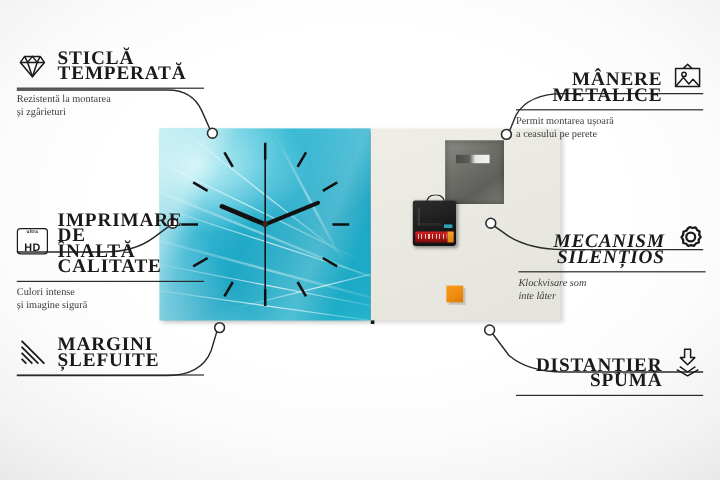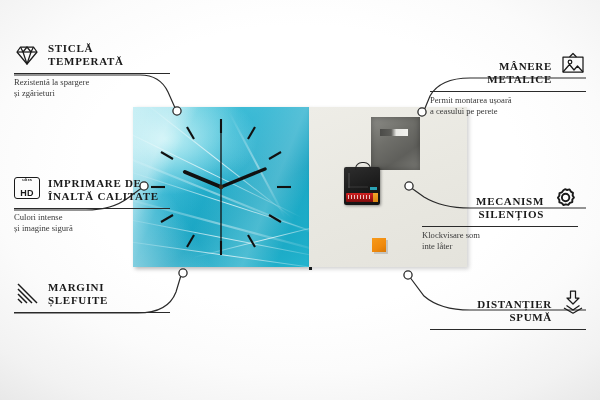--- a/index.html
+++ b/index.html
@@ -176,21 +176,21 @@
   }
 
   
   .clock-svg { position: absolute; left: 0; top: 0; }
 
   
   .callout { position: absolute; }
   .callout .title {
     font-family: "Liberation Serif", serif;
     font-weight: bold;
-    font-size: 11px;
+    font-size: 16px;
     letter-spacing: 0.7px;
     color: #1a1a1a;
     line-height: 13px;
     white-space: pre-line;
   }
   .callout .desc {
     font-family: "Liberation Serif", serif;
     font-size: 8.6px;
     color: #3a3a3a;
     line-height: 10.5px;
@@ -322,21 +322,21 @@
             <path d="M3,10 L23,10"></path>
             <path d="M6.5,5 L9,10 L13,22 L17,10 L19.5,5"></path>
             <path d="M9,10 L13,5 L17,10"></path>
           </g>
         </svg>
       </div>
       <div class="title">STICLĂ
 TEMPERATĂ</div>
     </div>
     <div class="rule" style="margin:5px 0 3px 0; width:156px;"></div>
-    <div class="desc">Rezistentă la spargere
+    <div class="desc">Rezistentă la montarea
 și zgârieturi</div>
   </div>
 
   <div class="callout left" style="left:14px; top:177px; width:156px;">
     <div class="head-row">
       <div class="icon-box">
         <div class="hd-badge">
           <div class="ultra">ultra</div>
           <div class="hd">HD</div>
         </div>
@@ -380,21 +380,21 @@
             <path d="M3,21 L9.5,13.5 L14,19 L17.5,15 L23,21"></path>
           </g>
         </svg>
       </div>
     </div>
     <div class="rule" style="margin:5px 0 3px 0; width:156px;"></div>
     <div class="desc">Permit montarea ușoară
 a ceasului pe perete</div>
   </div>
 
-  <div class="callout right" style="left:422px; top:177px; width:156px;">
+  <div class="callout right" style="left:432px; top:177px; width:156px;font-style:italic;">
     <div class="head-row">
       <div class="title">MECANISM
 SILENȚIOS</div>
       <div class="icon-box">
         <svg width="26" height="26" viewBox="0 0 26 26">
           <g fill="none" stroke="#1a1a1a" stroke-width="1.9" stroke-linejoin="round">
             <path d="M13,3.2 L15.1,4.0 L17.6,3.4 L18.9,5.6 L21.0,6.9 L20.6,9.4
                      L21.9,11.6 L20.3,13.5 L20.3,16.1 L17.9,16.9 L16.3,18.9
                      L13.9,18.3 L11.5,19.0 L9.8,17.1 L7.4,16.4 L7.3,13.8
                      L5.9,11.7 L7.3,9.7 L7.5,7.1 L9.9,6.3 L11.4,4.2 Z"></path>

